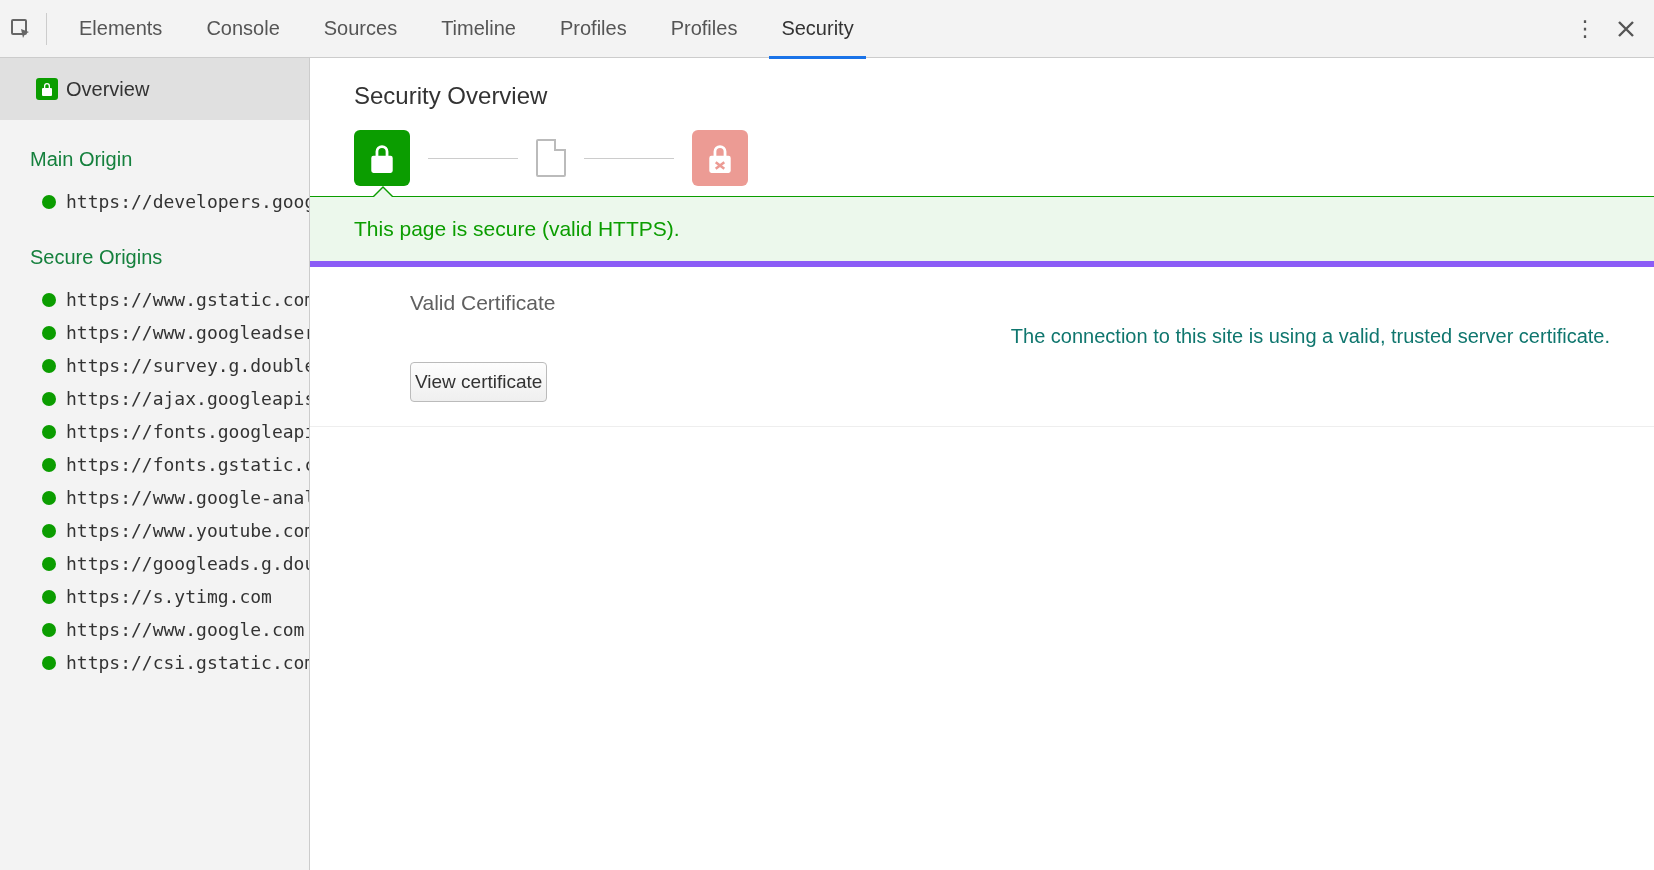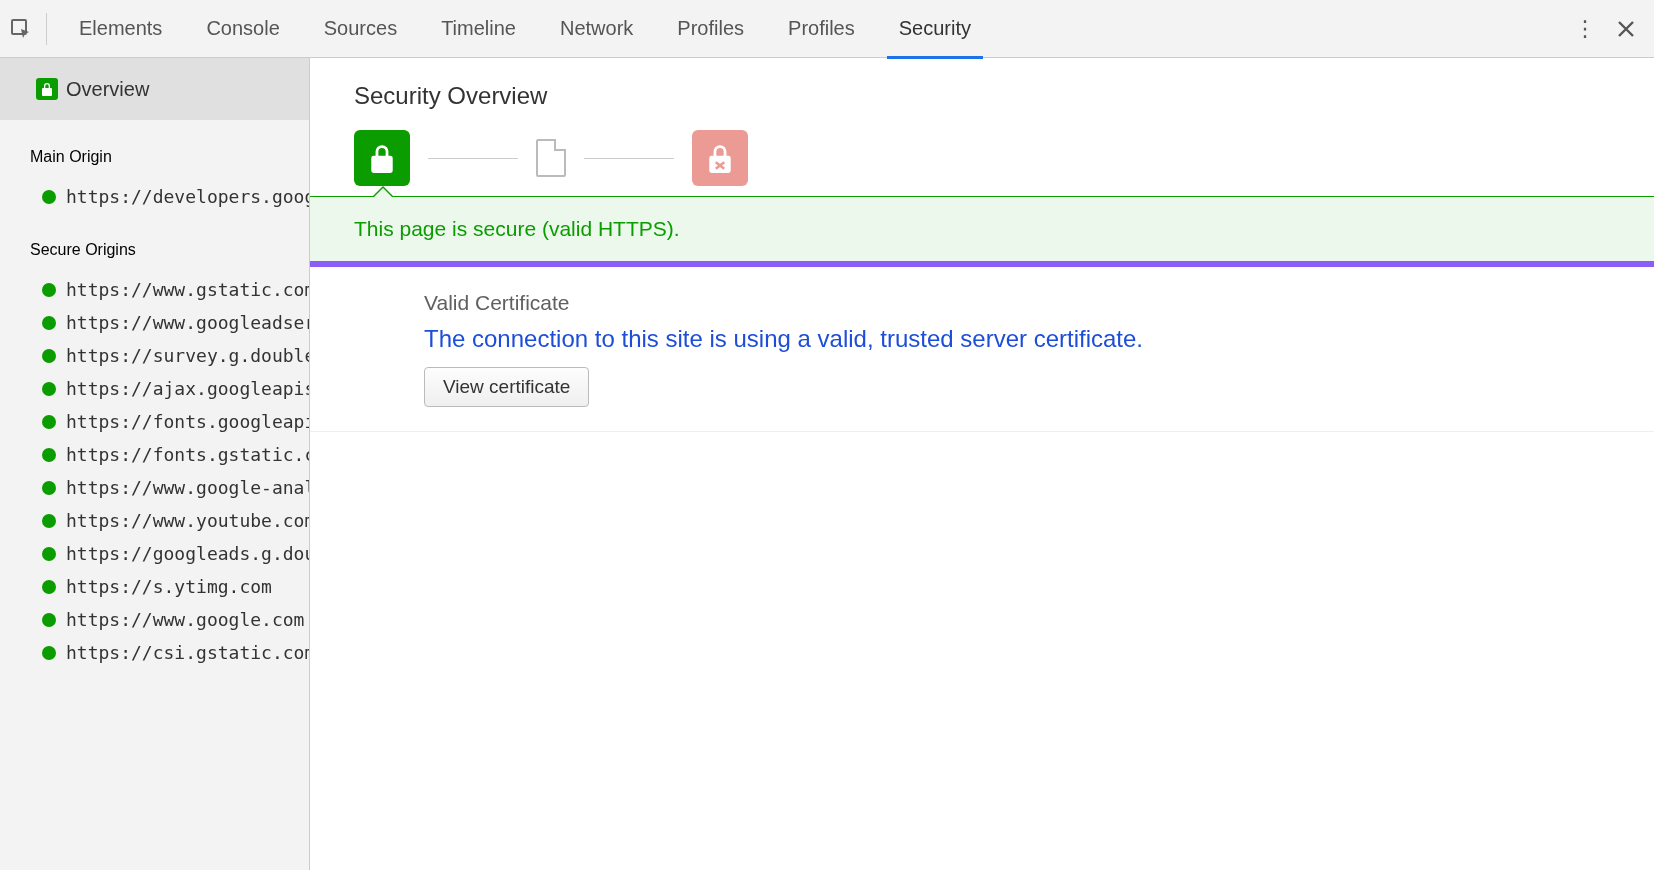--- a/index.html
+++ b/index.html
@@ -106,22 +106,22 @@
   background: #0b9d00;
   border-radius: 3px;
   display: inline-flex;
   align-items: center;
   justify-content: center;
 }
 .lock-square svg { display: block; }
 
 .sidebar .section-label {
   padding: 28px 0 14px 30px;
-  font-size: 16px;
-  color: #000000;
+  font-size: 20px;
+  color: #15803d;
 }
 .sidebar .origin-row {
   display: flex;
   align-items: center;
   padding: 6px 0 6px 42px;
   gap: 10px;
   white-space: nowrap;
   overflow: hidden;
   font-family: Menlo, Consolas, monospace;
   font-size: 18px;
@@ -219,41 +219,42 @@
   color: #0b9d00;
   font-size: 21px;
 }
 
 
 .detail {
   display: flex;
   padding: 24px 44px;
   border-bottom: 1px solid #eee;
   align-items: flex-start;
-  gap: 54px;
+  gap: 40px;
 }
 .detail:last-child { border-bottom: none; }
 .detail .dotcol {
   width: 16px;
   padding-top: 6px;
 }
 .detail .body { flex: 1; }
 .detail .heading {
   font-size: 21px;
   color: #606060;
   margin-bottom: 10px;
 }
 .detail .desc {
-  font-size: 24px;
-  color: #1d4ed8;
+  font-size: 20px;
+  color: #0f766e;
   margin-bottom: 14px;
+  text-align: right;
 }
 .btn {
   display: inline-block;
-  padding: 8px 18px;
+  padding: 8px 4px;
   font-size: 19px;
   color: #333;
   background: linear-gradient(#fdfdfd, #efefef);
   border: 1px solid #bbb;
   border-radius: 4px;
   cursor: default;
 }
 
 svg { display: block; }
 </style>
@@ -266,21 +267,20 @@
       <rect x="3" y="3" width="14" height="14" rx="1"></rect>
       <path d="M12 12 L20 15 L16 17 L14 21 Z" fill="#666" stroke="none"></path>
     </svg>
   </div>
   <div class="divider"></div>
   <div class="tabs">
     <div class="tab">Elements</div>
     <div class="tab">Console</div>
     <div class="tab">Sources</div>
     <div class="tab">Timeline</div>
-    <div class="tab">Network</div>
     <div class="tab">Profiles</div>
     <div class="tab">Profiles</div>
     <div class="tab active">Security</div>
   </div>
   <div class="right-controls">
     <div class="kebab">⋮</div>
     <div class="close">
       <svg width="20" height="20" viewBox="0 0 20 20" stroke="#555" stroke-width="2.4">
           <path d="M3 3 L17 17 M17 3 L3 17"></path>
         </svg>

